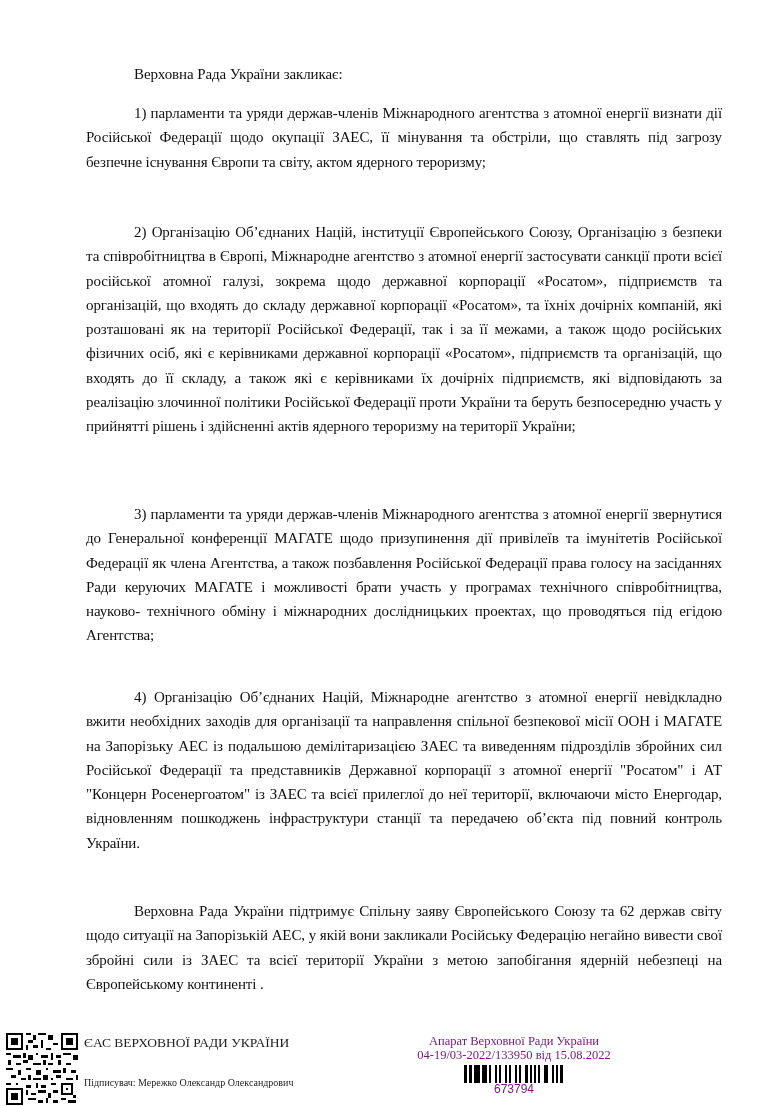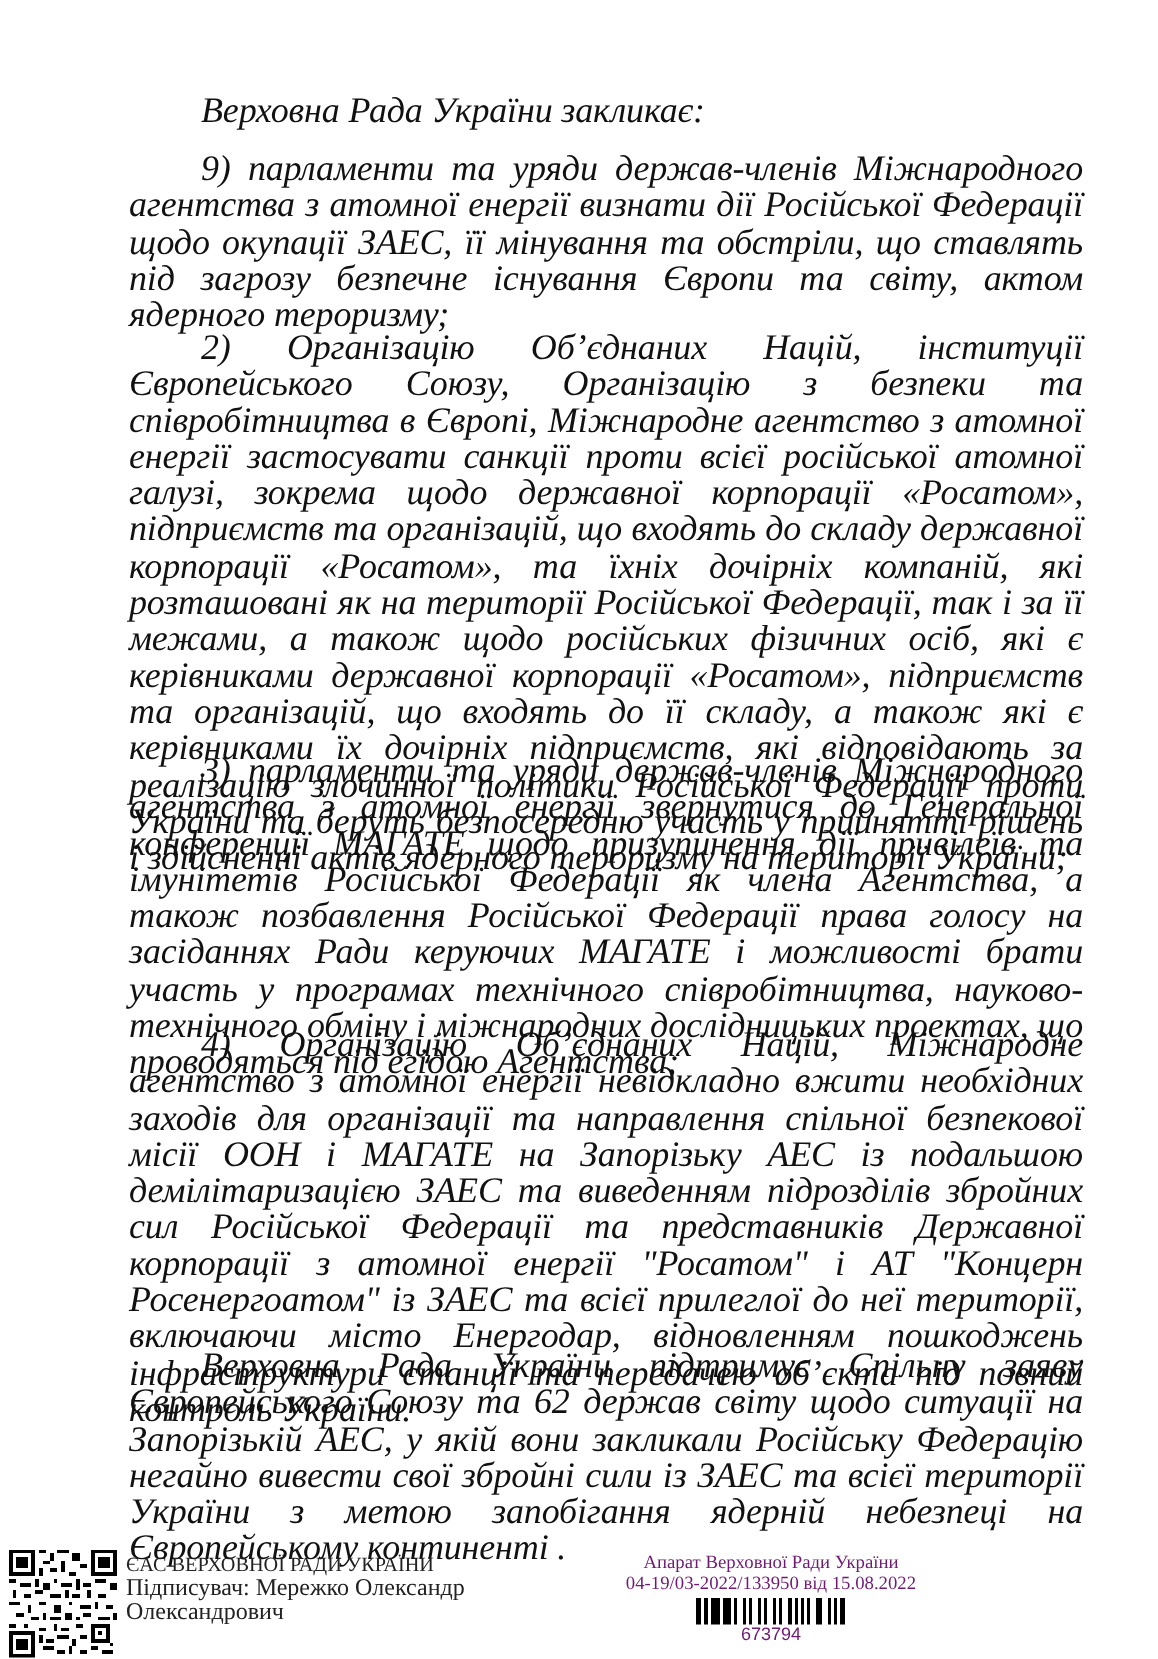--- a/index.html
+++ b/index.html
@@ -18,27 +18,26 @@
   .page {
     position: absolute;
     left: 86px;
     top: 0;
     width: 636px;
   }
   .para {
     position: absolute;
     left: 0;
     width: 636px;
-    font-size: 24px;
+    font-size: 15px;
     line-height: 24.3px;
     text-align: justify;
     text-indent: 48px;
     margin: 0;
     letter-spacing: -0.1px;
-    font-style: italic;
   }
   .p-intro { top: 62px; }
   .p1 { top: 101px; }
   .p2 { top: 220px; }
   .p3 { top: 502px; }
   .p4 { top: 685px; }
   .p5 { top: 899px; }
   .footer-left {
     position: absolute;
     left: 0;
@@ -54,21 +53,21 @@
     height: 72px;
   }
   .sig {
     position: absolute;
     left: 84px;
     top: 5px;
     font-family: "Liberation Serif", "DejaVu Serif", serif;
     color: #222;
   }
   .sig .org { font-size: 13.5px; line-height: 16px; }
-  .sig .signer { font-size: 16px; line-height: 16px; }
+  .sig .signer { font-size: 10px; line-height: 16px; margin-top: 24px; }
   .sig .cert { font-size: 9.5px; line-height: 14px; }
   .sig .valid { font-size: 12.5px; line-height: 18px; }
   .footer-right {
     position: absolute;
     left: 414px;
     top: 1034px;
     width: 200px;
     text-align: center;
     color: #701a75;
   }
@@ -84,21 +83,21 @@
     font-family: "Liberation Sans", "DejaVu Sans", sans-serif;
     font-size: 12px;
     line-height: 12px;
   }
 </style>
 </head>
 <body>
 
 <div class="page">
   <p class="para p-intro">Верховна Рада України закликає:</p>
-  <p class="para p1">9) парламенти та уряди держав-членів Міжнародного агентства з атомної енергії визнати дії Російської Федерації щодо окупації ЗАЕС, її мінування та обстріли, що ставлять під загрозу безпечне існування Європи та світу, актом ядерного тероризму;</p>
+  <p class="para p1">1) парламенти та уряди держав-членів Міжнародного агентства з атомної енергії визнати дії Російської Федерації щодо окупації ЗАЕС, її мінування та обстріли, що ставлять під загрозу безпечне існування Європи та світу, актом ядерного тероризму;</p>
   <p class="para p2">2) Організацію Об’єднаних Націй, інституції Європейського Союзу, Організацію з безпеки та співробітництва в Європі, Міжнародне агентство з атомної енергії застосувати санкції проти всієї російської атомної галузі, зокрема щодо державної корпорації «Росатом», підприємств та організацій, що входять до складу державної корпорації «Росатом», та їхніх дочірніх компаній, які розташовані як на території Російської Федерації, так і за її межами, а також щодо російських фізичних осіб, які є керівниками державної корпорації «Росатом», підприємств та організацій, що входять до її складу, а також які є керівниками їх дочірніх підприємств, які відповідають за реалізацію злочинної політики Російської Федерації проти України та беруть безпосередню участь у прийнятті рішень і здійсненні актів ядерного тероризму на території України;</p>
   <p class="para p3">3) парламенти та уряди держав-членів Міжнародного агентства з атомної енергії звернутися до Генеральної конференції МАГАТЕ щодо призупинення дії привілеїв та імунітетів Російської Федерації як члена Агентства, а також позбавлення Російської Федерації права голосу на засіданнях Ради керуючих МАГАТЕ і можливості брати участь у програмах технічного співробітництва, науково- технічного обміну і міжнародних дослідницьких проектах, що проводяться під егідою Агентства;</p>
   <p class="para p4">4) Організацію Об’єднаних Націй, Міжнародне агентство з атомної енергії невідкладно вжити необхідних заходів для організації та направлення спільної безпекової місії ООН і МАГАТЕ на Запорізьку АЕС із подальшою демілітаризацією ЗАЕС та виведенням підрозділів збройних сил Російської Федерації та представників Державної корпорації з атомної енергії "Росатом" і АТ "Концерн Росенергоатом" із ЗАЕС  та всієї прилеглої до неї території, включаючи місто Енергодар, відновленням пошкоджень інфраструктури станції та передачею об’єкта під повний контроль України.</p>
   <p class="para p5">Верховна Рада України підтримує Спільну заяву Європейського Союзу та 62 держав світу щодо ситуації на Запорізькій АЕС, у якій вони закликали Російську Федерацію негайно вивести свої збройні сили із ЗАЕС та всієї території України з метою запобігання ядерній небезпеці на Європейському континенті .</p>
 </div>
 
 <div class="footer-left">
   <svg class="qr" viewBox="0 0 29 29" shape-rendering="crispEdges">
     <rect x="0" y="0" width="29" height="29" fill="#fff"></rect>
 

